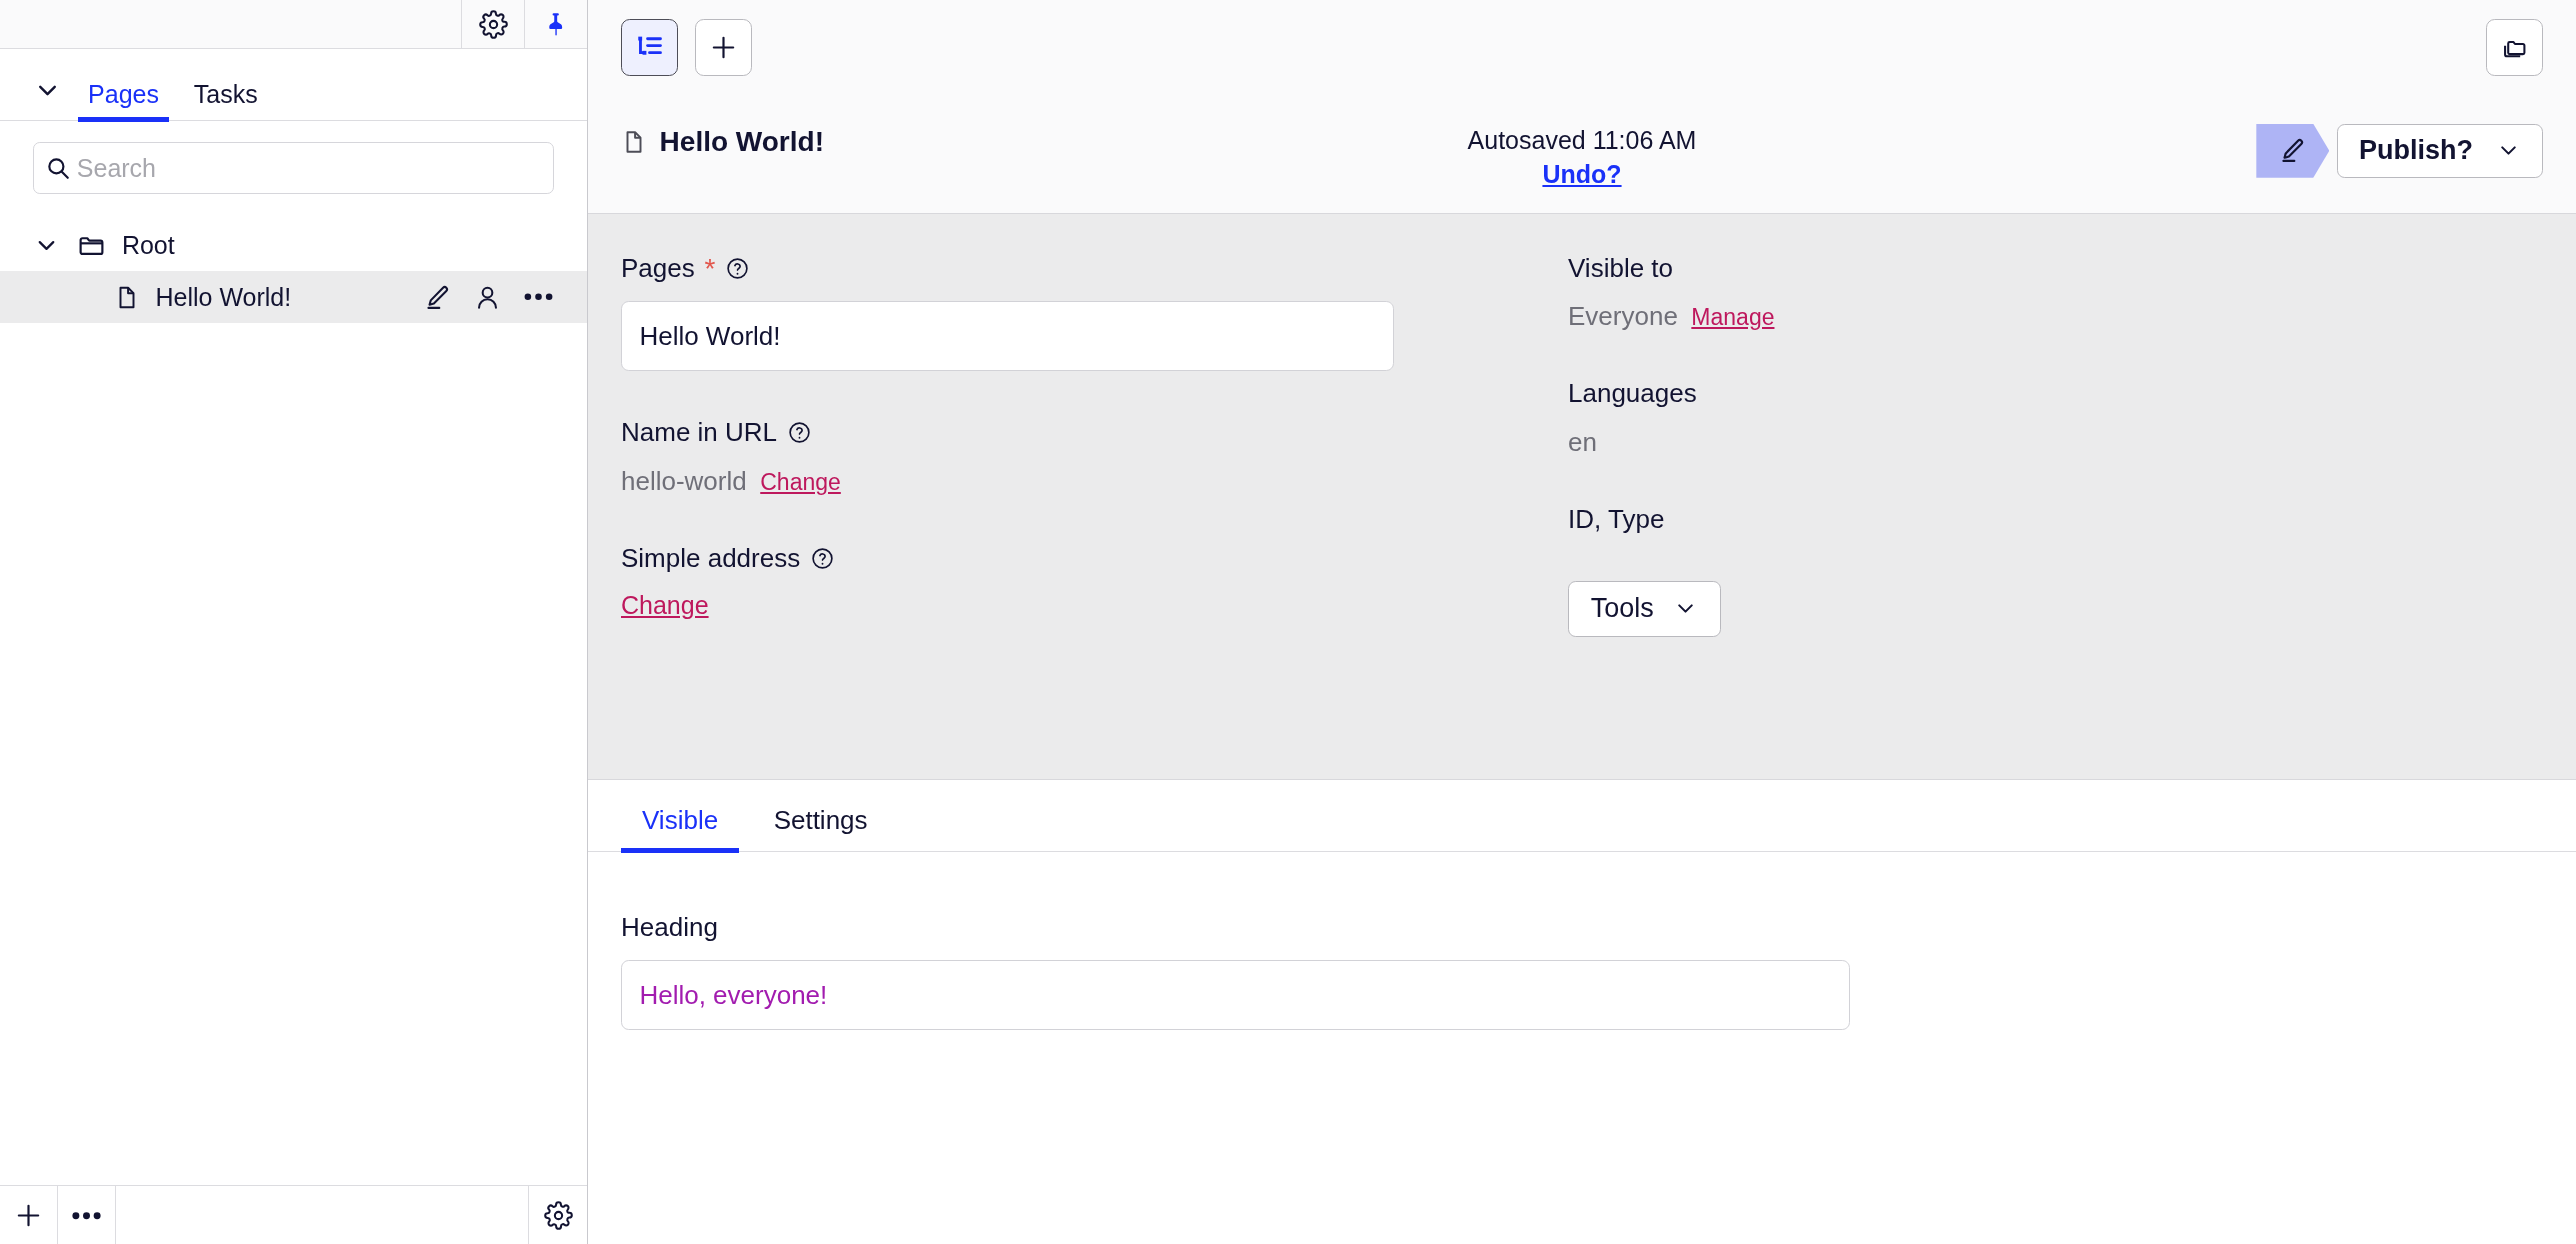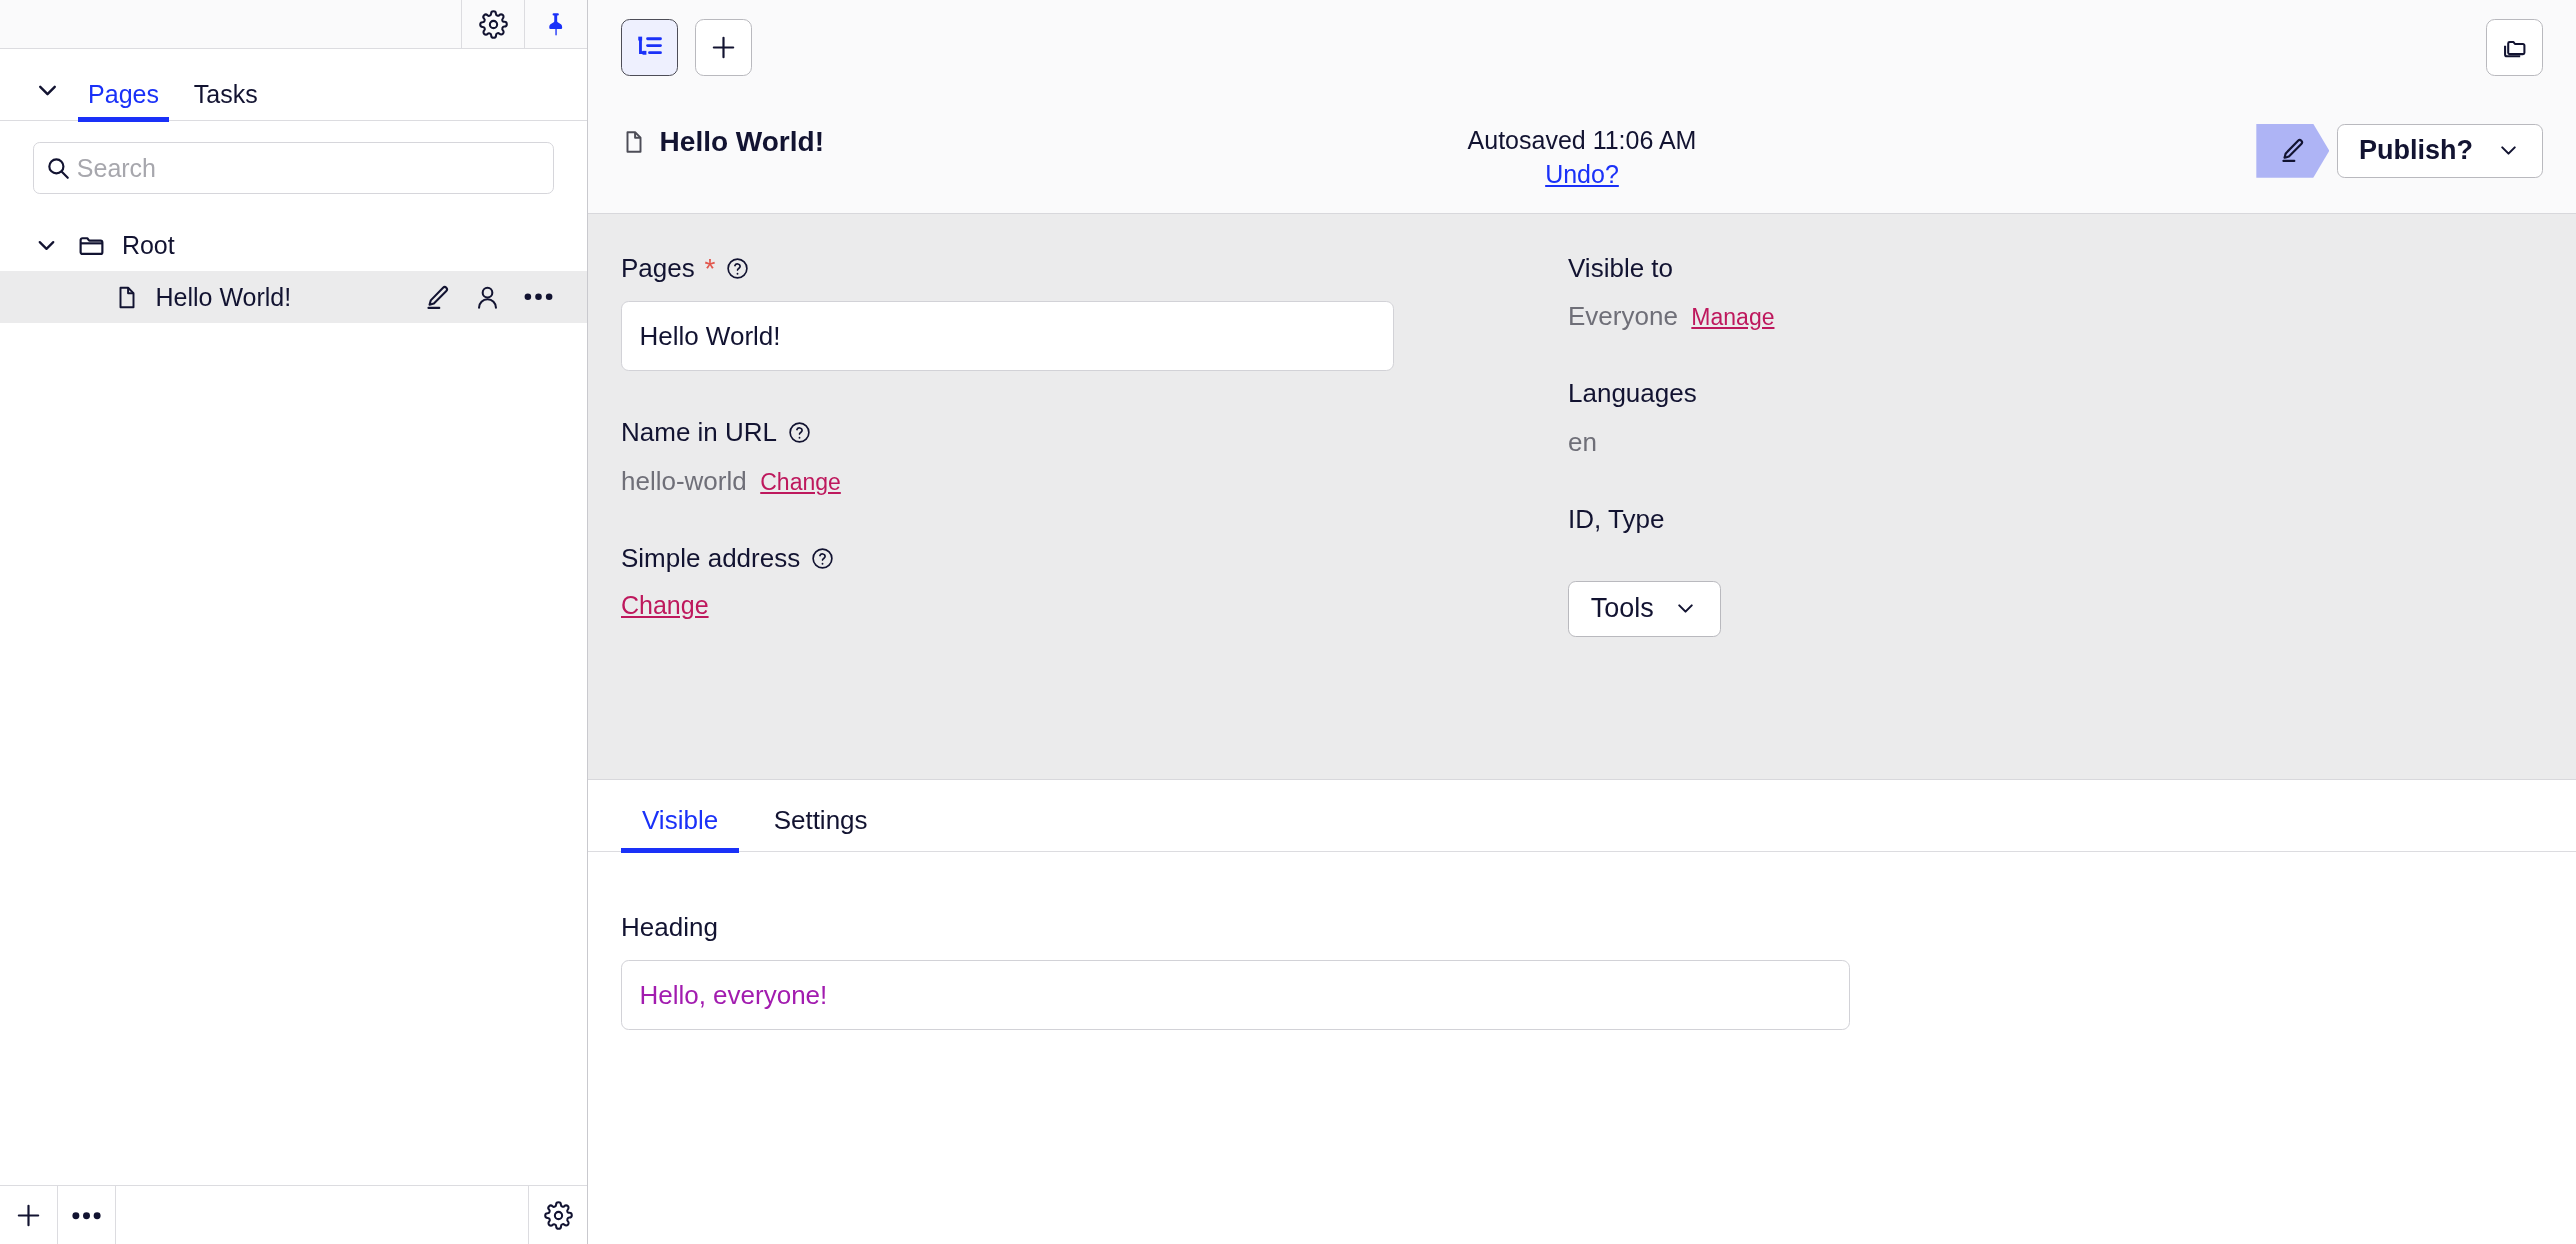--- a/index.html
+++ b/index.html
@@ -193,20 +193,21 @@
     padding-top: 9.7px;
   }
   .mh-autosave .as-line { font-size: 25px; color: #121331; white-space: nowrap;}
   .mh-undo {
     display: block;
     font-size: 25px;
     color: #1a31f8;
     text-decoration: underline;
     margin-top: 5.8px;
     cursor: pointer;
+    font-weight: bold;
   }
   .mh-actions {
     margin-left: auto;
     display: flex;
     align-items: center;
     padding-top: 7.7px;
     padding-left: 36px;
   }
   .edit-badge {
     width: 73px; height: 54px;

